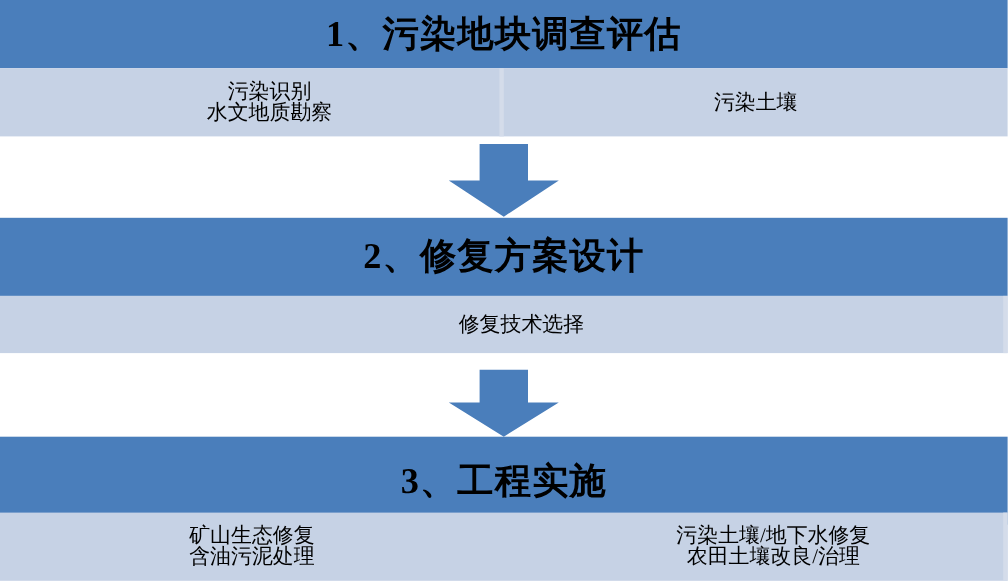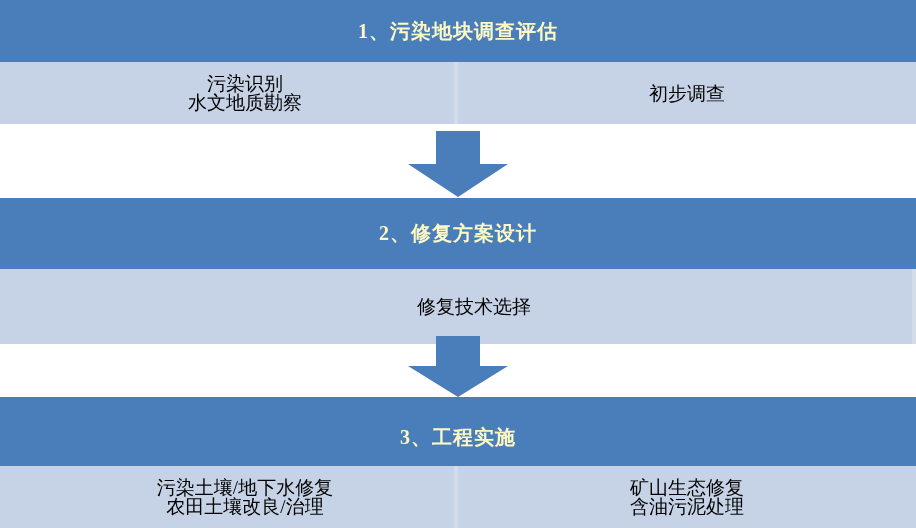--- a/index.html
+++ b/index.html
@@ -16,26 +16,26 @@
   #flow-root {
     position: relative;
     width: 916px;
     height: 528px;
   }
   .stage-header {
     position: absolute;
     left: 0;
     width: 916px;
     background: #4a7ebb;
-    color: #fef9c3;
+    color: #000000;
     display: flex;
     align-items: center;
     justify-content: center;
     font-weight: bold;
-    font-size: 20px;
+    font-size: 33px;
     letter-spacing: 1px;
     box-sizing: border-box;
   }
   .stage-body {
     position: absolute;
     left: 0;
     width: 916px;
     background: #c6d2e5;
     box-sizing: border-box;
     display: flex;
@@ -73,41 +73,41 @@
     display: block;
     width: 102px;
     height: 100%;
   }
 
   
   #stage-1-header { top: 0px;   height: 62px; }
   #stage-1-body   { top: 62px;  height: 62px; }
   #arrow-1        { top: 131px; height: 67px; }
   #stage-2-header { top: 198px; height: 71px; }
-  #stage-2-body   { top: 269px; height: 75px; }
+  #stage-2-body   { top: 269px; height: 52px; }
   #arrow-2        { top: 336px; height: 62px; }
   #stage-3-header { top: 397px; height: 80px; text-align: right; }
   #stage-3-body   { top: 466px; height: 62px; }
 </style>
 </head>
 <body>
 
 <div id="flow-root">
 
   <div class="stage-header" id="stage-1-header">
     <span>1、污染地块调查评估</span>
   </div>
 
   <div class="stage-body" id="stage-1-body">
     <div class="col left">
       <div class="line">污染识别</div>
       <div class="line">水文地质勘察</div>
     </div>
     <div class="col right">
-      <div class="line">初步调查</div>
+      <div class="line">污染土壤</div>
     </div>
   </div>
 
   <div class="arrow" id="arrow-1">
     <svg viewBox="0 0 102 67" preserveAspectRatio="none">
       <polygon points="29,0 73,0 73,33 101,33 51,66 1,33 29,33" fill="#4a7ebb"></polygon>
     </svg>
   </div>
 
   <div class="stage-header" id="stage-2-header">
@@ -124,23 +124,23 @@
     <svg viewBox="0 0 102 62" preserveAspectRatio="none">
       <polygon points="29,0 73,0 73,30 101,30 51,61 1,30 29,30" fill="#4a7ebb"></polygon>
     </svg>
   </div>
 
   <div class="stage-header" id="stage-3-header">
     <span>3、工程实施</span>
   </div>
 
   <div class="stage-body" id="stage-3-body">
+    <div class="col right">
+      <div class="line">矿山生态修复</div>
+      <div class="line">含油污泥处理</div>
+    </div>
     <div class="col left">
       <div class="line">污染土壤/地下水修复</div>
       <div class="line">农田土壤改良/治理</div>
-    </div>
-    <div class="col right">
-      <div class="line">矿山生态修复</div>
-      <div class="line">含油污泥处理</div>
     </div>
   </div>
 
 </div>
 
 </body></html>

